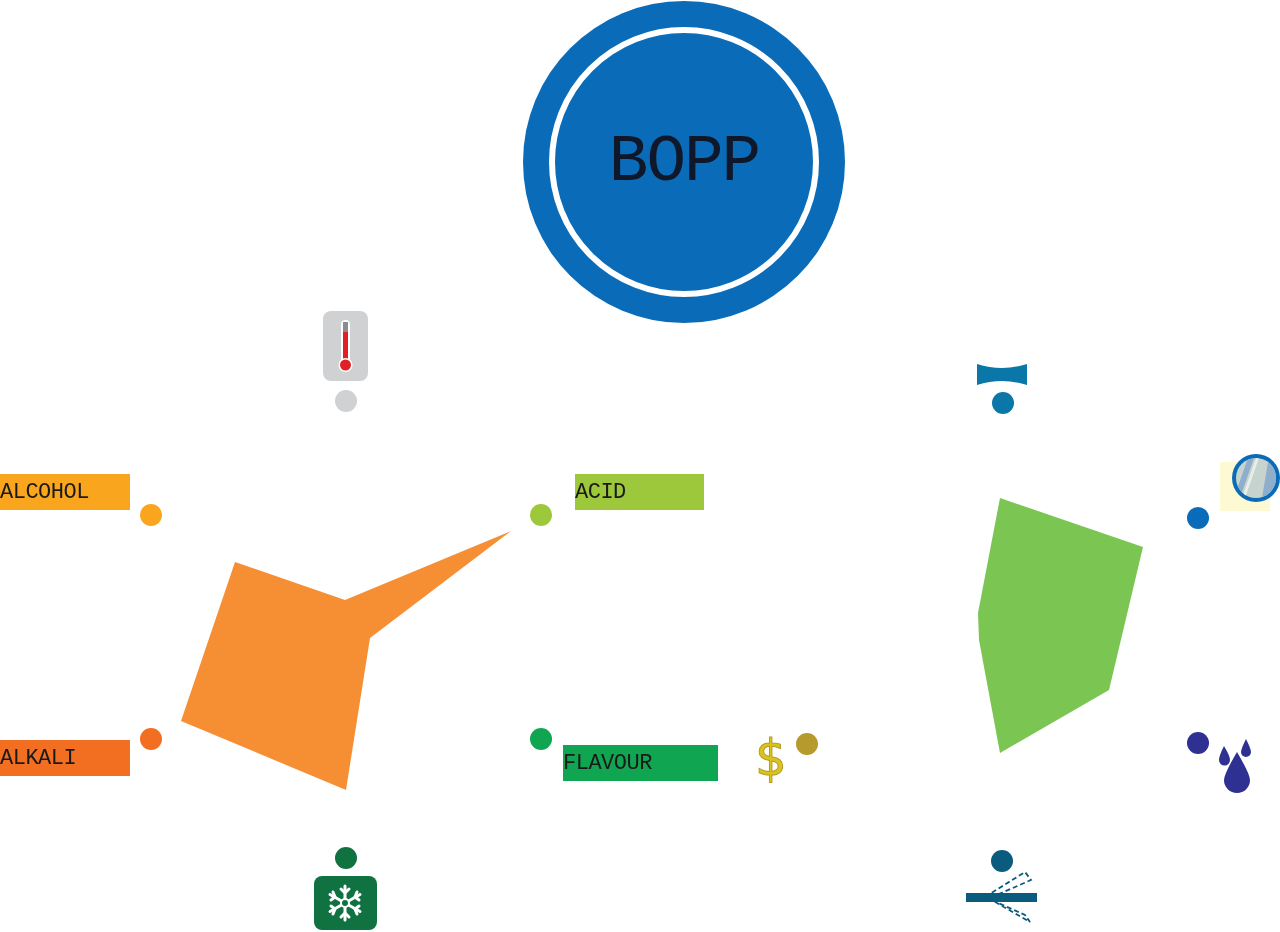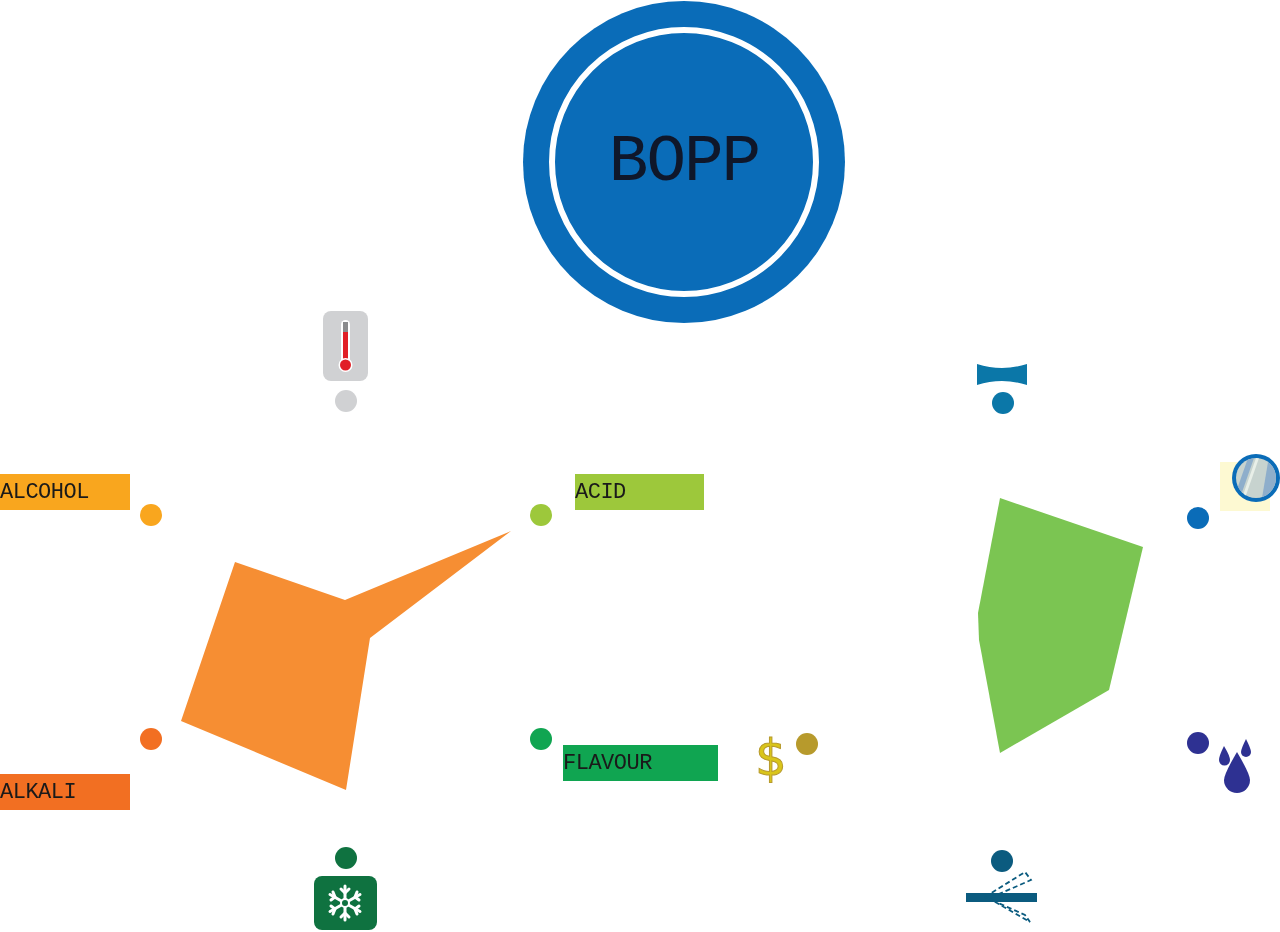--- a/index.html
+++ b/index.html
@@ -88,21 +88,21 @@
 <div class="abs" style="left:755px; top:728px; font-family:'DejaVu Sans',sans-serif; font-size:50px; line-height:60px; color:#d9c51a; -webkit-text-stroke:1px #b79a2c;">
   <span>$</span>
 </div>
 
 <div class="badge" style="left:0px; top:474px; width:130px; background:#f9a61e;">
   <span>ALCOHOL</span>
 </div>
 <div class="badge" style="left:563px; top:474px; width:129px; background:#9dc83b;margin-left:12px;">
   <span>ACID</span>
 </div>
-<div class="badge" style="left:0px; top:774px; width:130px; background:#f26f22;">
+<div class="badge" style="left:0px; top:740px; width:130px; background:#f26f22;">
   <span>ALKALI</span>
 </div>
 <div class="badge" style="left:563px; top:745px; width:155px; background:#10a551;">
   <span>FLAVOUR</span>
 </div>
 
 <div class="dot" style="left:140px; top:504px; background:#f9a61e;"></div>
 <div class="dot" style="left:530px; top:504px; background:#9dc83b;"></div>
 <div class="dot" style="left:140px; top:728px; background:#f26f22;"></div>
 <div class="dot" style="left:530px; top:728px; background:#10a551;"></div>

